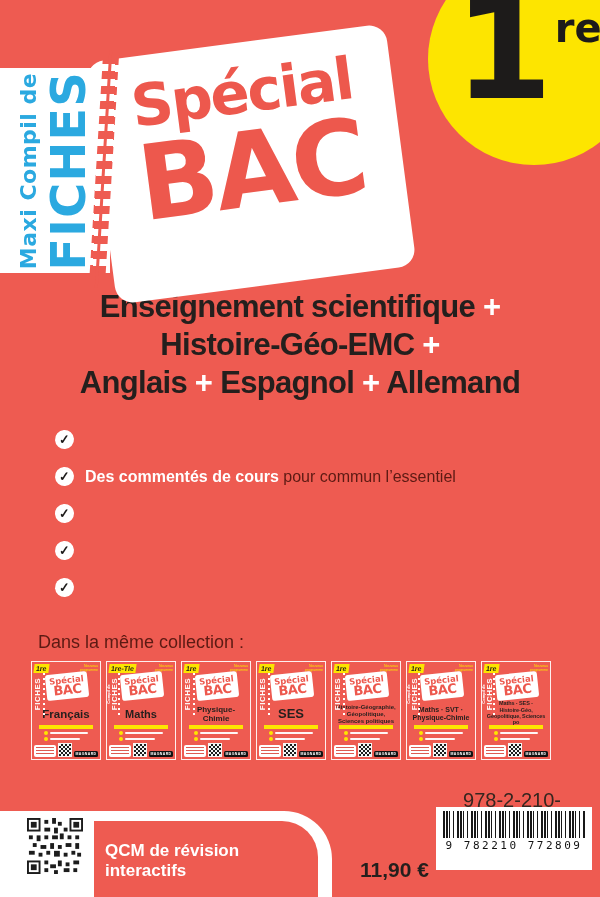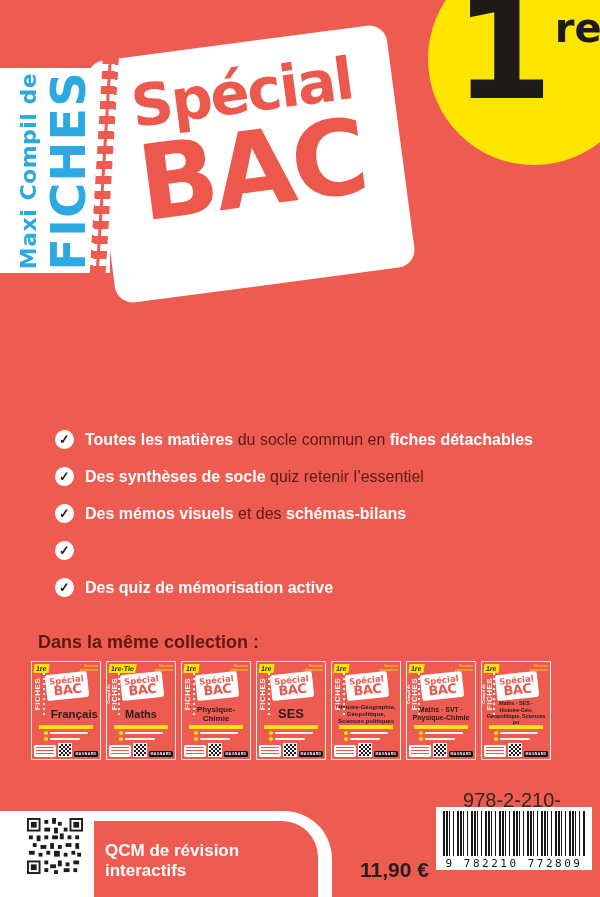--- a/index.html
+++ b/index.html
@@ -44,21 +44,21 @@
   .features{position:absolute;top:430px;left:55px;right:15px;}
   .feat{display:flex;align-items:flex-start;margin-bottom:16px;height:21px;}
   .check{flex:0 0 19px;width:19px;height:19px;border-radius:50%;background:#fff;margin-right:11px;
          display:flex;align-items:center;justify-content:center;font-size:13px;font-weight:bold;
          color:#1d1b1a;transform:rotate(-4deg);}
   .feat-text{font-size:16px;line-height:20px;}
   .fem{color:#fff;font-weight:bold;}
   .fdark{color:var(--maroon,#5c1a13);}
 
   
-  .collection-heading{position:absolute;top:632px;left:38px;font-size:18px;font-weight:bold;
+  .collection-heading{position:absolute;top:632px;left:38px;font-size:18px;font-weight:normal;
                       color:var(--maroon,#5c1a13);}
   .collection-row{position:absolute;top:661px;left:31px;display:flex;gap:5px;}
   .mc{position:relative;width:70px;height:99px;background:var(--background,#ee5b51);
       border:1px solid rgba(255,255,255,.9);box-sizing:border-box;display:flex;flex-direction:column;}
   .mc-top{height:12px;position:relative;}
   .mc-badge{position:absolute;left:2px;top:2px;background:var(--yellow,#fde500);color:#1d1b1a;
             font-size:7px;font-weight:bold;line-height:9px;padding:0 2px;transform:skewX(-8deg);}
   .mc-corner{position:absolute;right:2px;top:2px;font-size:3.5px;line-height:1.2;text-align:right;
              color:var(--yellow,#fde500);}
   .mc-mid{height:30px;position:relative;}
@@ -71,21 +71,21 @@
   .mc-compil{font-size:4px;}
   .mc-fiches{font-size:8px;letter-spacing:.5px;}
   .mc-logo{position:absolute;left:14px;top:0;width:42px;height:26px;background:#fff;border-radius:3px;
            transform:rotate(-6deg);display:flex;flex-direction:column;align-items:center;
            justify-content:center;color:var(--brand_red,#ed584d);
            font-family:"DejaVu Sans",sans-serif;font-weight:bold;line-height:.95;}
   .mc-sp{font-size:8.5px;}
   .mc-bac{font-size:13px;letter-spacing:-.5px;}
   .mc-title{min-height:20px;margin-top:2px;padding:0 2px;display:flex;flex-direction:column;
             justify-content:center;text-align:center;color:#241f1d;font-weight:bold;line-height:1.15;}
-  .mc:nth-child(1) .mc-title{font-size:11.5px;align-items:flex-end;}
+  .mc:nth-child(1) .mc-title{font-size:11.5px;}
   .mc:nth-child(2) .mc-title{font-size:11px;}
   .mc:nth-child(3) .mc-title{font-size:8px;}
   .mc:nth-child(4) .mc-title{font-size:13px;}
   .mc:nth-child(5) .mc-title{font-size:6px;}
   .mc:nth-child(6) .mc-title{font-size:7px;}
   .mc:nth-child(7) .mc-title{font-size:5.5px;letter-spacing:-.1px;}
   .mc-band{height:4px;margin:1px 7px 2px;background:var(--yellow,#fde500);}
   .mc-feats{margin-left:12px;}
   .mc-feat{display:flex;align-items:center;gap:2px;margin-bottom:2px;}
   .mc-dot{width:4px;height:4px;border-radius:50%;background:var(--yellow,#fde500);}
@@ -103,21 +103,21 @@
   
   .bottom-white{position:absolute;left:0;top:811px;width:332px;height:86px;background:#fff;
                 border-top-right-radius:48px;}
   .qcm-box{position:absolute;left:94px;top:821px;width:224px;height:76px;
            background:var(--background,#ee5b51);border-top-right-radius:36px;}
   .qcm-label{margin:20px 0 0 11px;color:#fff;font-weight:bold;font-size:17px;}
   .qr-big{position:absolute;left:27px;top:818px;width:56px;height:56px;}
   .isbn-line{position:absolute;left:437px;top:789px;width:150px;text-align:center;
              font-size:20px;color:#35261f;}
   .barcode-box{position:absolute;left:436px;top:807px;width:156px;height:63px;background:#fff;
-               box-sizing:border-box;padding:4px 7px 0;display:flex;flex-direction:column;}
+               box-sizing:border-box;padding:4px 7px 18px;display:flex;flex-direction:column;}
   .bars{flex:1;background:repeating-linear-gradient(90deg,
         #181818 0 2px,#fff 2px 3px,#181818 3px 5px,#fff 5px 6px,
         #181818 6px 7px,#fff 7px 10px,#181818 10px 11px,#fff 11px 14px);}
   .ean{font-family:"DejaVu Sans Mono",monospace;font-size:11px;color:#111;text-align:center;
        letter-spacing:2.5px;padding-top:1px;}
   .price{position:absolute;left:360px;top:858px;font-size:21px;font-weight:bold;color:#241f1d;text-align:center;}
 </style>
 </head>
 <body>
 
@@ -132,40 +132,42 @@
   <div class="logo-panel">
     <span class="brand-top">Spécial</span>
     <span class="brand-bottom">BAC</span>
   </div>
   <div class="binding"></div>
   <div class="level-circle">
     <span class="level-number">1</span>
     <span class="level-suffix">re</span>
   </div>
 
+  <div class="main-title">
+      <div><span class="tdark">Enseignement scientifique</span><span class="plus"> +</span></div>
+      <div><span class="tdark">Histoire-Géo-EMC</span><span class="plus"> +</span></div>
+      <div><span class="tdark">Anglais</span><span class="plus"> + </span><span class="tdark">Espagnol</span><span class="plus"> + </span><span class="tdark">Allemand</span></div>
+    </div>
 
   <div class="features">
       <div class="feat">
     <span class="check">✓</span>
-    <span class="feat-text"><span class="fem">Toutes les matières</span><span class="fdark"> du socle commun en </span><span class="fem">fiches détachables</span></span>
   </div>
       <div class="feat">
     <span class="check">✓</span>
-    <span class="feat-text"><span class="fem">Des synthèses de socle</span><span class="fdark"> quiz retenir l’essentiel</span></span>
+    <span class="feat-text"><span class="fem">Des commentés de cours</span><span class="fdark"> pour commun l’essentiel</span></span>
   </div>
       <div class="feat">
     <span class="check">✓</span>
-    <span class="feat-text"><span class="fem">Des mémos visuels</span><span class="fdark"> et des </span><span class="fem">schémas-bilans</span></span>
   </div>
       <div class="feat">
     <span class="check">✓</span>
   </div>
       <div class="feat">
     <span class="check">✓</span>
-    <span class="feat-text"><span class="fem">Des quiz de mémorisation active</span></span>
   </div>
     </div>
 
   <div class="collection-heading">Dans la même collection :</div>
   <div class="collection-row">
       <div class="mc">
     <div class="mc-top">
       <span class="mc-badge">1re</span>
       <span class="mc-corner">
             <div>Nouveau</div>

